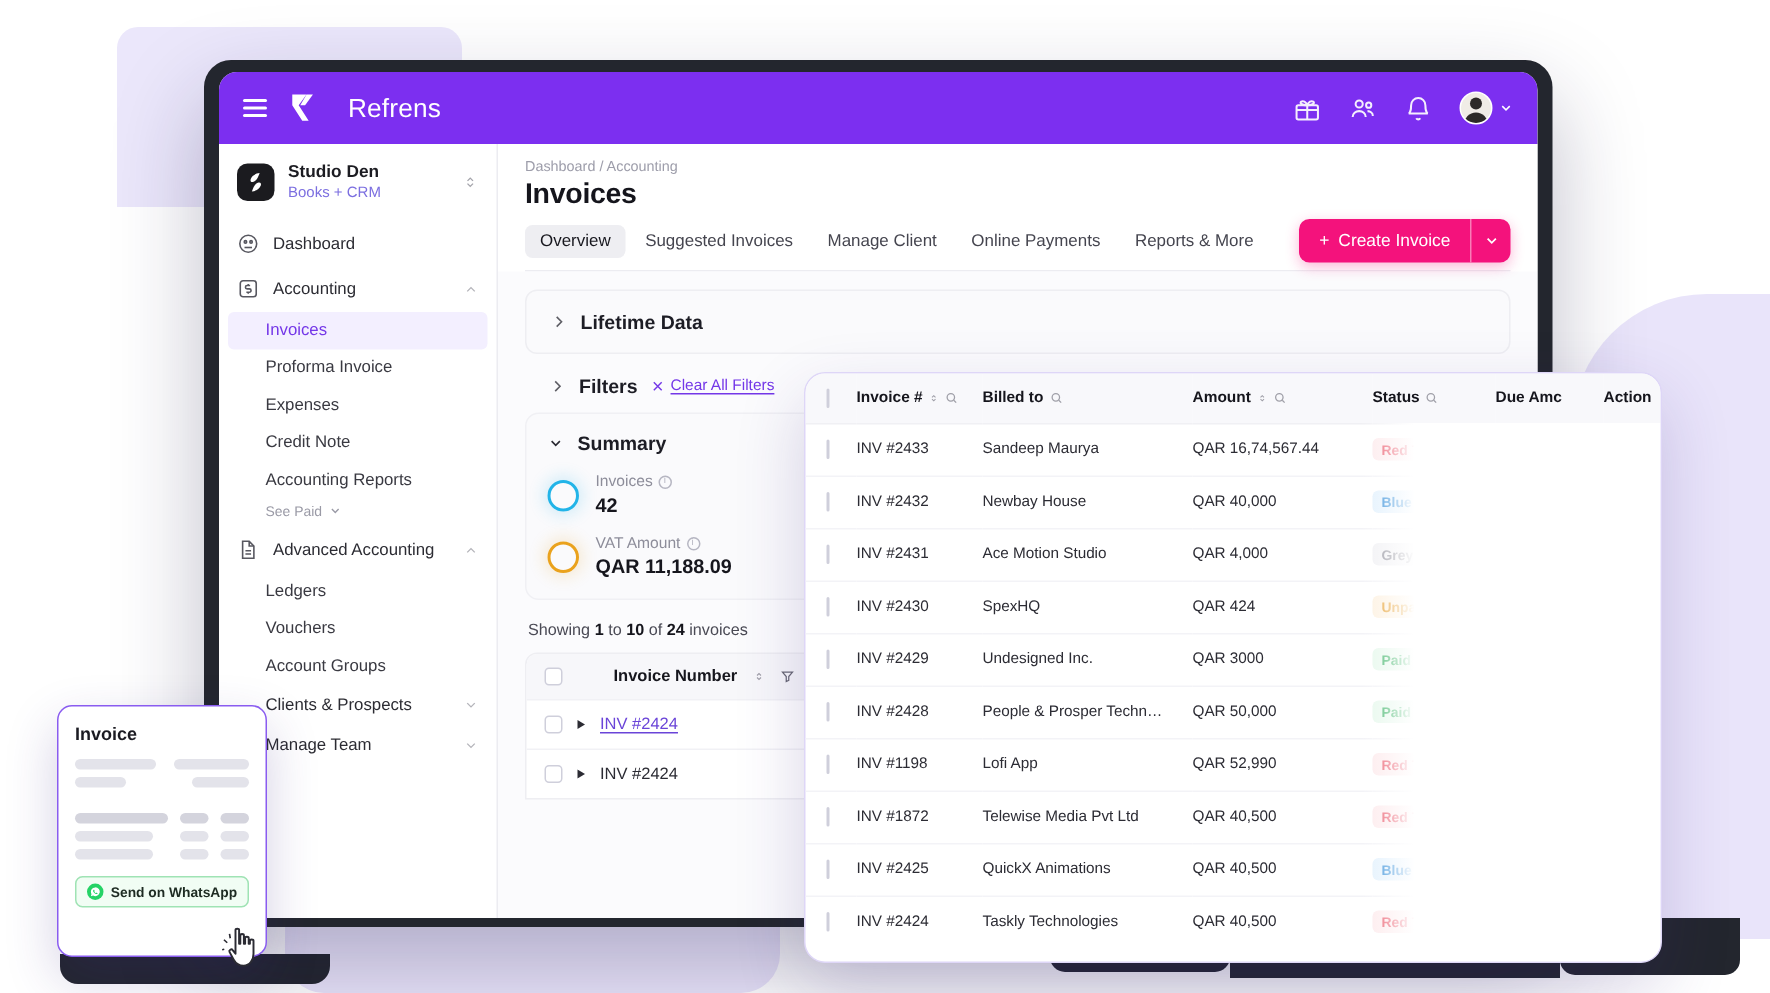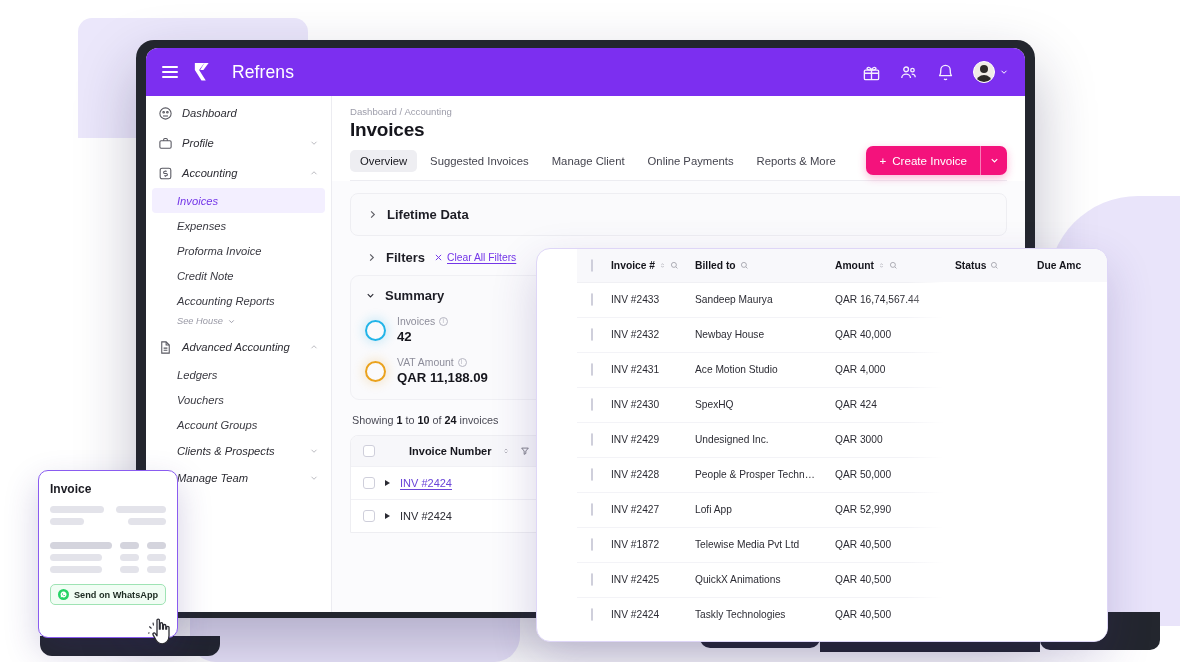--- a/index.html
+++ b/index.html
@@ -71,21 +71,21 @@
   
   .sidebar { width:186px; background:#fff; border-right:1px solid #ececf1;
     padding:0; flex:none; }
   .ws-switch { display:flex; align-items:center; gap:9px; padding:12px 12px 10px 12px; }
   .ws-logo { width:25px; height:25px; border-radius:7px; background:#1b1b1f; flex:none;
     display:flex; align-items:center; justify-content:center; }
   .ws-meta { line-height:1.25; flex:1; min-width:0;}
   .ws-name { font-size:11.5px; font-weight:700; color:#1c1c22; }
   .ws-sub { font-size:10px; color:#7c6fe0; margin-top:1px;}
   .ws-chev { width:11px; height:13px; opacity:.55; }
-  .nav { padding:2px 0 0 0;font-style:italic; }
+  .nav { padding:2px 0 0 0; }
   .nav-row { display:flex; align-items:center; gap:9px; padding:7.5px 12px; cursor:pointer;
     font-size:11.2px; color:#2c2c33; }
   .nav-row .ico { width:15px; height:15px; flex:none; opacity:.85;}
   .nav-row .lbl { flex:1; }
   .nav-row .chev { width:10px; height:10px; opacity:.5; }
   .sub-row { padding:6.5px 12px 6.5px 31px; font-size:11.2px; color:#3a3a42;
     cursor:pointer; }
   .sub-row.active { color:#7437e8; background:#f3efff; border-radius:4px;
     margin:0 6px 0 6px; padding-left:25px; font-weight:400;}
   .see-more { padding:3px 12px 6px 31px; font-size:9.3px; color:#9a9aa6;
@@ -153,21 +153,21 @@
     border-top:3.6px solid transparent;border-bottom:3.6px solid transparent; }
   .mt-row a.inv { color:#6a44d8; text-decoration:underline; text-underline-offset:2px;}
 
   
   .float-panel {
     position:absolute; left:536px; top:248px; width:572px; height:394px;
     background:#fff; border:1px solid #ded6f7; border-radius:14px;
     box-shadow: 0 18px 46px rgba(60,40,130,.20);
     overflow:hidden; z-index:30;
   }
-  .fp-table { width:100%; border-collapse:collapse; table-layout:fixed;margin-left:40px; }
+  .fp-table { width:100%; border-collapse:collapse; table-layout:fixed; }
   .fp-table th {
     background:#f8f8fb; font-size:10.3px; font-weight:700; color:#15151c;
     text-align:left; padding:9px 0 9px 0; height:33px; border-bottom:1px solid #f0f0f4;
   }
   .fp-table td { font-size:10.2px; color:#2c2c34; padding:0; height:35px;
     border-bottom:1px solid #f3f3f7; vertical-align:middle; }
   .fp-table tr:last-child td { border-bottom:none; }
   .th-inner { display:flex; align-items:center; gap:4px; }
   .sort-ico { width:7px; height:9px; opacity:.62;}
   .mag { width:8.5px; height:8.5px; opacity:.62;}
@@ -272,73 +272,78 @@
                 <path d="M6 9l6 6 6-6"></path>
               </svg>
         </div>
       </div>
     </div>
 
     <div class="body-split">
 
       <div class="sidebar">
 
+        <div class="ws-switch">
+          <div class="ws-logo">
+            <svg width="13" height="15" viewBox="0 0 14 16">
+              <path d="M9.8 1.4c-3 .2-5.6 2-6.4 4.2-.5 1.5.2 2.6 1.6 2.2 2-.6 3.4-2.2 4.8-6.4z" fill="#fff"></path>
+              <path d="M4.2 14.6c3-.2 5.6-2 6.4-4.2.5-1.5-.2-2.6-1.6-2.2-2 .6-3.4 2.2-4.8 6.4z" fill="#fff"></path>
+            </svg>
+          </div>
+          <div class="ws-meta">
+            <div class="ws-name">Studio Den</div>
+            <div class="ws-sub">Books + CRM</div>
+          </div>
+          <svg class="ws-chev" viewBox="0 0 24 24" fill="none" stroke="#5a5a66" stroke-width="2">
+            <path d="M8 10l4-4 4 4M8 14l4 4 4-4"></path>
+          </svg>
+        </div>
 
         <div class="nav">
 
           <div class="nav-row">
             <svg class="ico" viewBox="0 0 24 24" fill="none" stroke="#3a3a44" stroke-width="1.7">
               <circle cx="12" cy="12" r="9"></circle>
                   <circle cx="9" cy="10" r="1.3"></circle>
                   <circle cx="15" cy="10" r="1.3"></circle>
               <path d="M8 16h8"></path>
             </svg>
             <span class="lbl">Dashboard</span>
           </div>
 
-          <div class="nav-row">
-            <svg class="ico" viewBox="0 0 24 24" fill="none" stroke="#3a3a44" stroke-width="1.7">
-              <rect x="3" y="7.5" width="18" height="12" rx="2"></rect>
-                  <path d="M9 7.5V6a2 2 0 012-2h2a2 2 0 012 2v1.5"></path>
-            </svg>
-            <span class="lbl">Profile</span>
-            <svg class="chev" viewBox="0 0 24 24" fill="none" stroke="#6a6a76" stroke-width="2.2">
-                  <path d="M6 9l6 6 6-6"></path>
-                </svg>
-          </div>
 
           <div class="nav-row">
             <svg class="ico" viewBox="0 0 24 24" fill="none" stroke="#3a3a44" stroke-width="1.7">
               <rect x="3.5" y="3.5" width="17" height="17" rx="3"></rect>
               <path d="M14 8.5h-3.2a1.8 1.8 0 000 3.6h2.4a1.8 1.8 0 010 3.6H10M12 7v1.5M12 15.7v1.5"></path>
             </svg>
             <span class="lbl">Accounting</span>
             <svg class="chev" viewBox="0 0 24 24" fill="none" stroke="#6a6a76" stroke-width="2.2">
                   <path d="M6 15l6-6 6 6"></path>
                 </svg>
           </div>
 
           <div class="sub-row active">
             <span>Invoices</span>
           </div>
           <div class="sub-row">
+            <span>Proforma Invoice</span>
+          </div>
+          <div class="sub-row">
             <span>Expenses</span>
-          </div>
-          <div class="sub-row">
-            <span>Proforma Invoice</span>
           </div>
           <div class="sub-row">
             <span>Credit Note</span>
           </div>
           <div class="sub-row">
             <span>Accounting Reports</span>
           </div>
 
           <div class="see-more">
-            <span>See House</span>
+            <span>See Paid</span>
             <svg width="9" height="9" viewBox="0 0 24 24" fill="none" stroke="#9a9aa6" stroke-width="2.5">
                   <path d="M6 9l6 6 6-6"></path>
                 </svg>
           </div>
 
           <div class="nav-row">
             <svg class="ico" viewBox="0 0 24 24" fill="none" stroke="#3a3a44" stroke-width="1.7">
               <path d="M6 3h7l5 5v13H6z"></path>
                   <path d="M13 3v5h5M9 13h6M9 16.5h6"></path>
             </svg>
@@ -841,21 +846,21 @@
                     <span class="dots">···</span>
                   </div>
        <div class="al">More</div>
      </div>
               </div>
             </td>
           </tr>
           <tr>
             <td class="col-cb">
         <span class="cb"></span></td>
-     <td class="col-inv">INV #2427</td>
+     <td class="col-inv">INV #1198</td>
      <td class="col-bill">Lofi App</td>
      <td class="col-amt">QAR 52,990</td>
      <td class="col-sts">
         <span class="tag red">Red Tag</span></td>
      <td class="col-due">QAR 52,9</td>
      <td class="col-act actions-cell">
         <div class="actions">
                 <div class="act">
        <div class="ai">
                     <svg viewBox="0 0 24 24" width="11" height="11" fill="none" stroke="#8d8d99" stroke-width="1.9">

